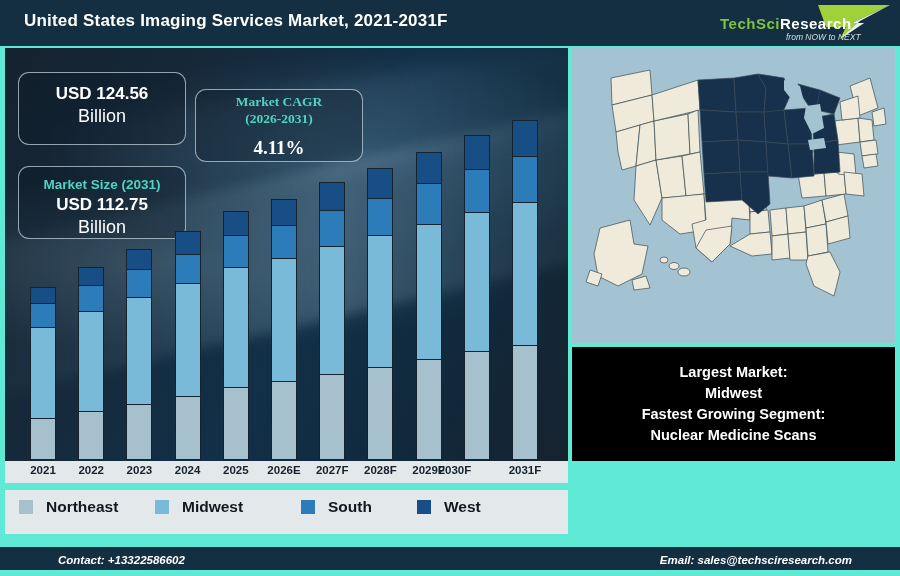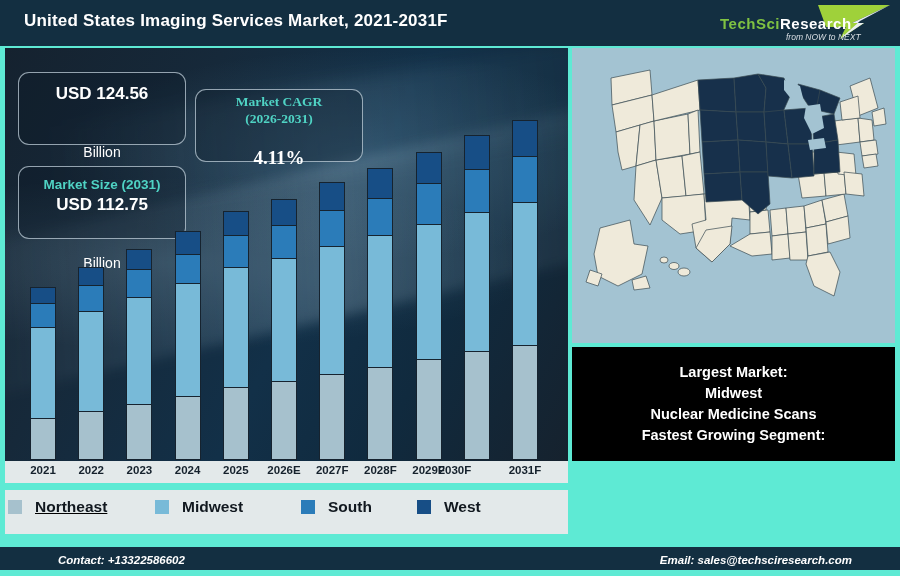--- a/index.html
+++ b/index.html
@@ -42,26 +42,26 @@
   }
 
   
   .stat-card{
     position:absolute;border:1px solid rgba(200,215,225,.72);
     border-radius:11px;background:rgba(10,24,36,.30);
     text-align:center;box-sizing:border-box;
   }
   .stat-title{color:#4fd3c4;font-size:13.5px;font-weight:bold;line-height:1.25;}
   .stat-value{color:#ffffff;font-size:17px;font-weight:bold;line-height:1.3;}
-  .stat-unit{color:#ffffff;font-size:14px;line-height:1.3;margin-top:38px;}
+  .stat-unit{color:#ffffff;font-size:18px;line-height:1.3;}
 
   #card-size-2025{left:13px;top:24px;width:168px;height:73px;padding-top:10px;}
   #card-cagr    {left:190px;top:41px;width:168px;height:73px;padding-top:4px;font-family:Liberation Serif, serif;}
   #card-size-2031{left:13px;top:118px;width:168px;height:73px;padding-top:10px;}
-  #card-cagr .stat-value{font-size:19px;margin-top:18px;}
+  #card-cagr .stat-value{font-size:19px;margin-top:8px;}
 
   
   .plot{position:absolute;left:0;top:0;width:563px;height:413px;}
   .bar{position:absolute;bottom:1px;width:26px;}
   .seg{width:100%;box-sizing:border-box;border:1px solid #16232f;border-bottom:none;}
   .seg.last{border-bottom:1px solid #16232f;}
 
   
   .axis{position:absolute;left:5px;top:461px;width:563px;height:22px;background:#e3e9ea;}
   .axis-label{
@@ -216,21 +216,21 @@
       <div class="axis-label" style="left: 230.8px;">2025</div>
       <div class="axis-label" style="left: 279px;">2026E</div>
       <div class="axis-label" style="left: 327.2px;">2027F</div>
       <div class="axis-label" style="left: 375.4px;">2028F</div>
       <div class="axis-label" style="left: 423.6px;">2029F</div>
       <div class="axis-label" style="left: 450px;">2030F</div>
       <div class="axis-label" style="left: 520px;">2031F</div>
     </div>
 
   <div class="legend" id="legend">
-      <div class="legend-item" style="left: 3px; text-decoration: underline;">
+      <div class="legend-item" style="left: 14px;">
         <span class="legend-swatch" style="background: rgb(166, 193, 205);"></span>
         <span class="legend-label">Northeast</span>
       </div>
       <div class="legend-item" style="left: 150px;">
         <span class="legend-swatch" style="background: rgb(120, 186, 216);"></span>
         <span class="legend-label">Midwest</span>
       </div>
       <div class="legend-item" style="left: 296px;">
         <span class="legend-swatch" style="background: rgb(43, 124, 185);"></span>
         <span class="legend-label">South</span>
@@ -317,22 +317,22 @@
         <polygon points="212,32 228,38 232,54 220,52 212,42"></polygon>
         <polygon points="234,58 248,56 252,80 240,86 232,70"></polygon>
         <polygon points="236,92 252,90 254,100 238,102"></polygon>
       </g>
     </svg>
   </div>
 
   <div class="info-box" id="info-box">
       <div class="info-line">Largest Market:</div>
       <div class="info-line">Midwest</div>
+      <div class="info-line">Fastest Growing Segment:</div>
       <div class="info-line">Nuclear Medicine Scans</div>
-      <div class="info-line">Fastest Growing Segment:</div>
     </div>
 
   <div class="footer">
     <div class="footer-text" id="footer-contact">Contact: +13322586602</div>
     <div class="footer-text" id="footer-email">Email: sales@techsciresearch.com</div>
   </div>
 
 </div>
 
 </body></html>

